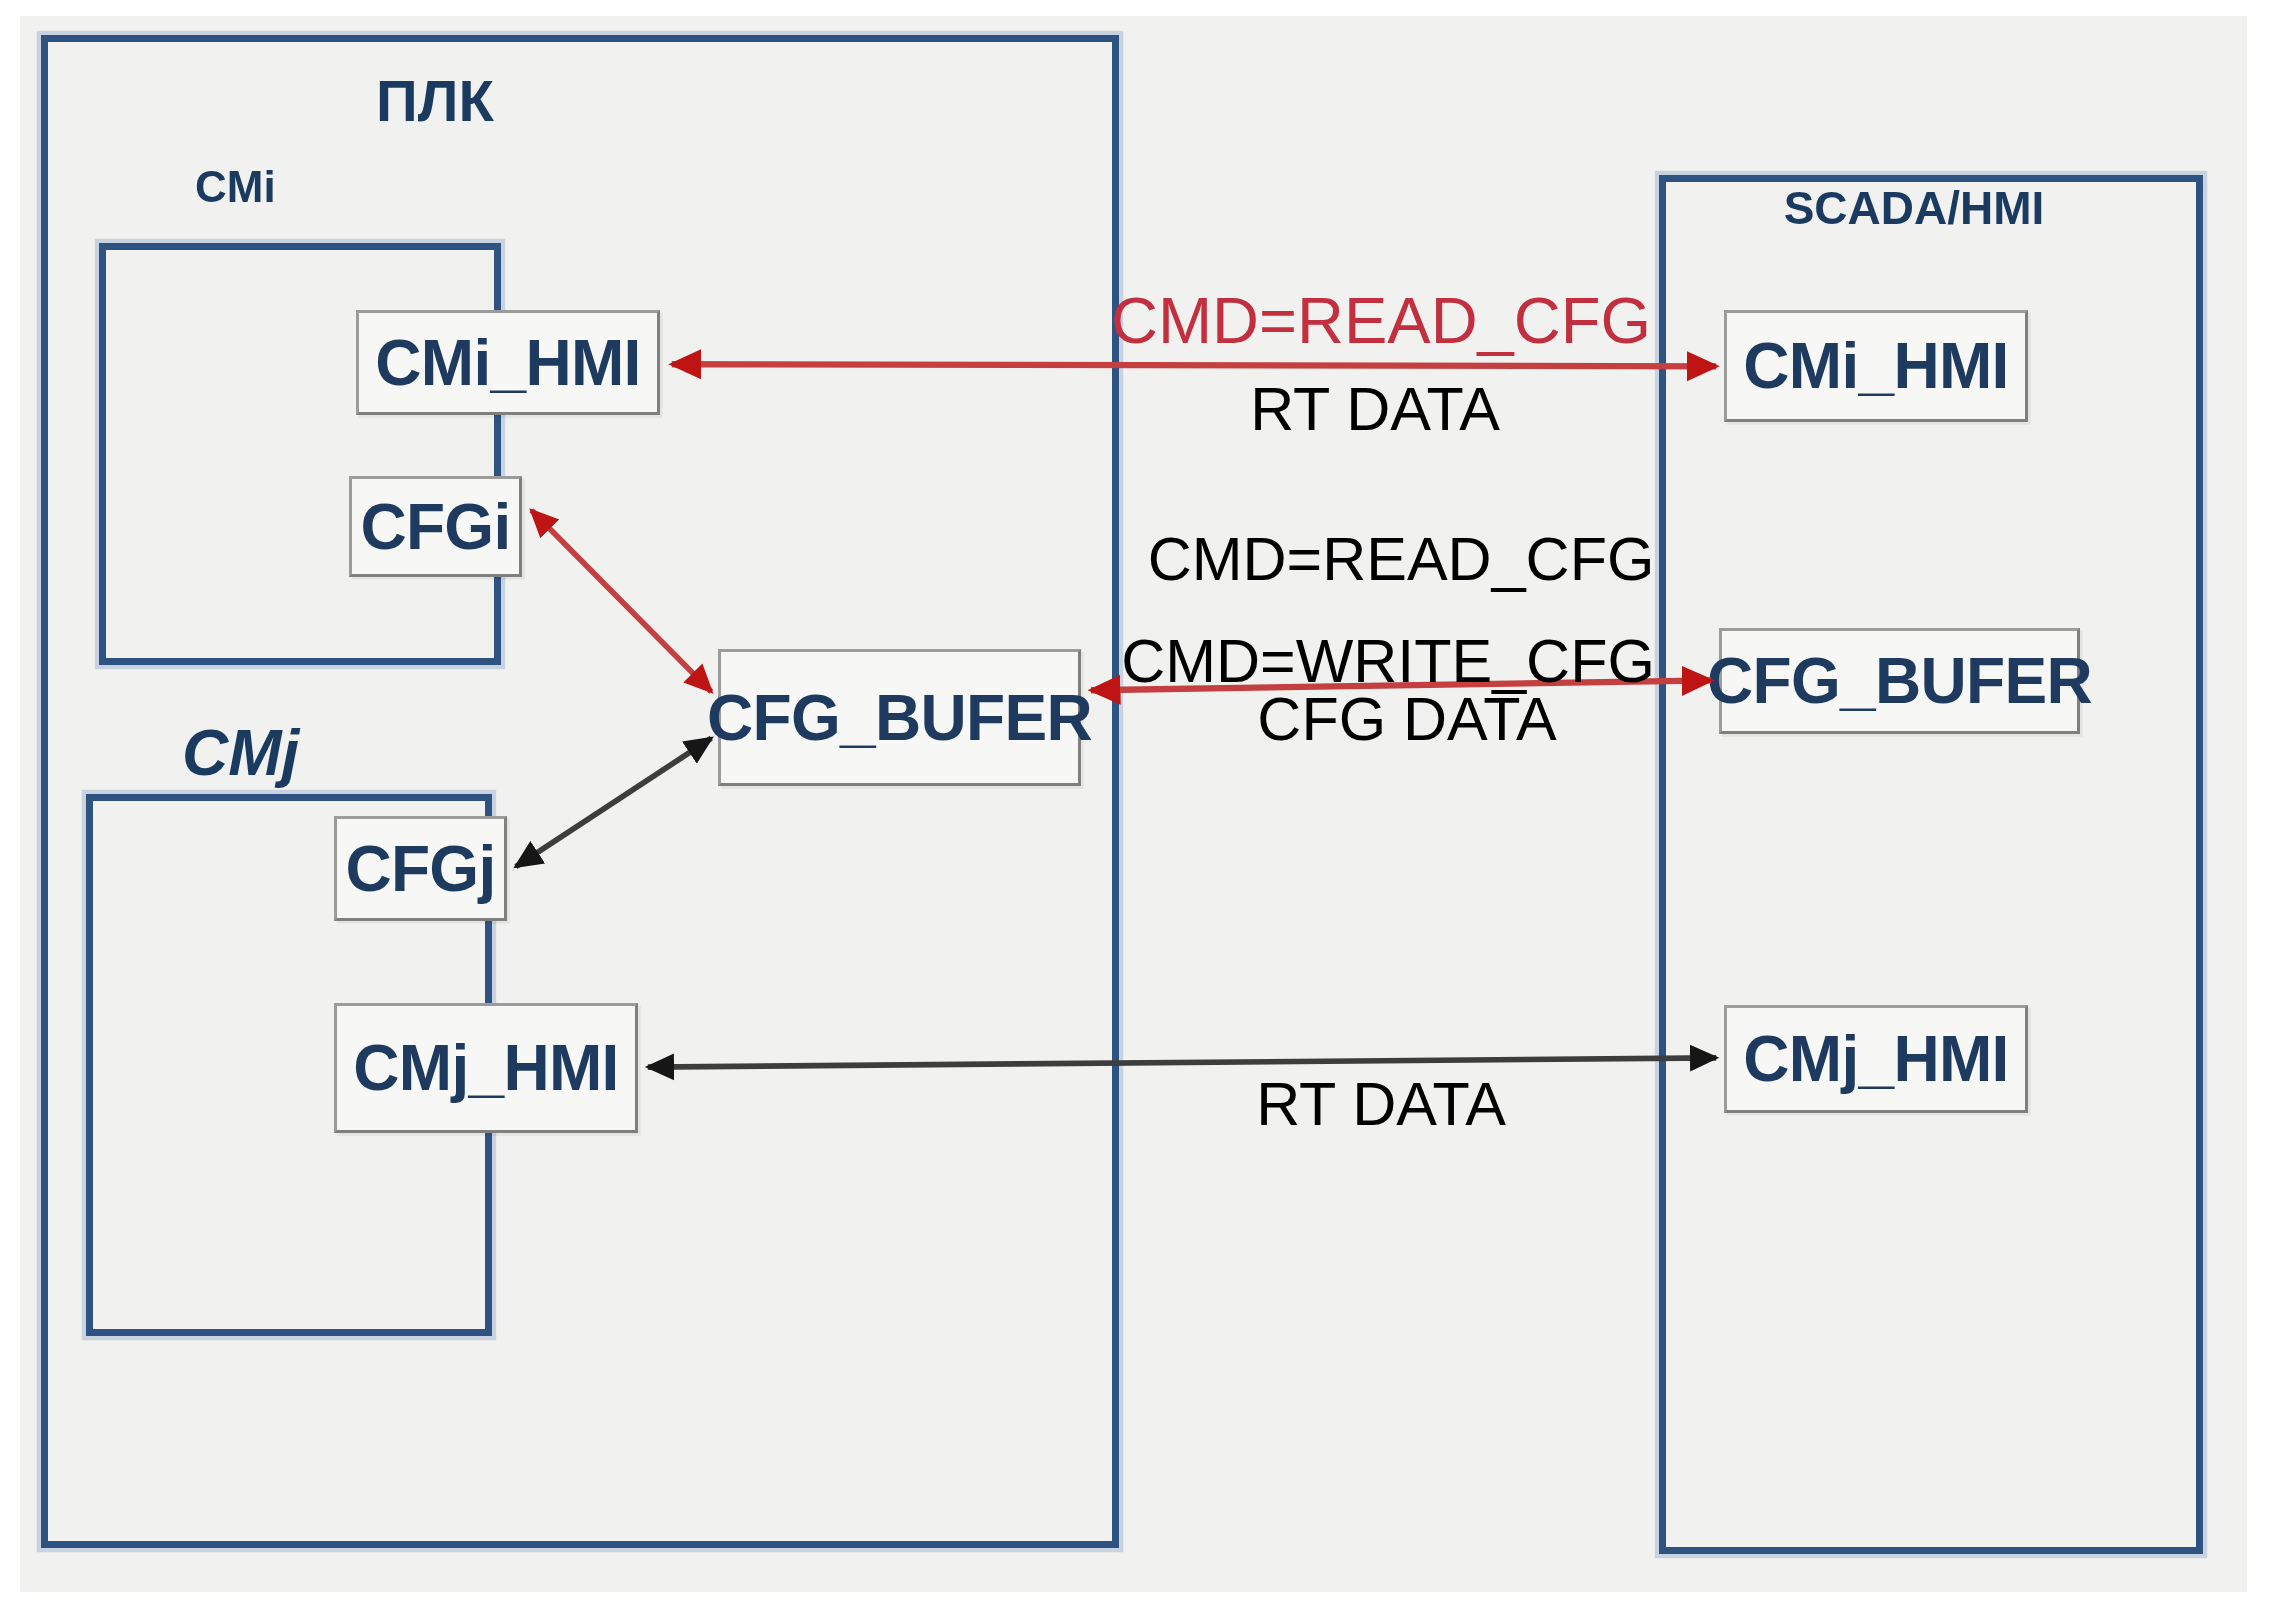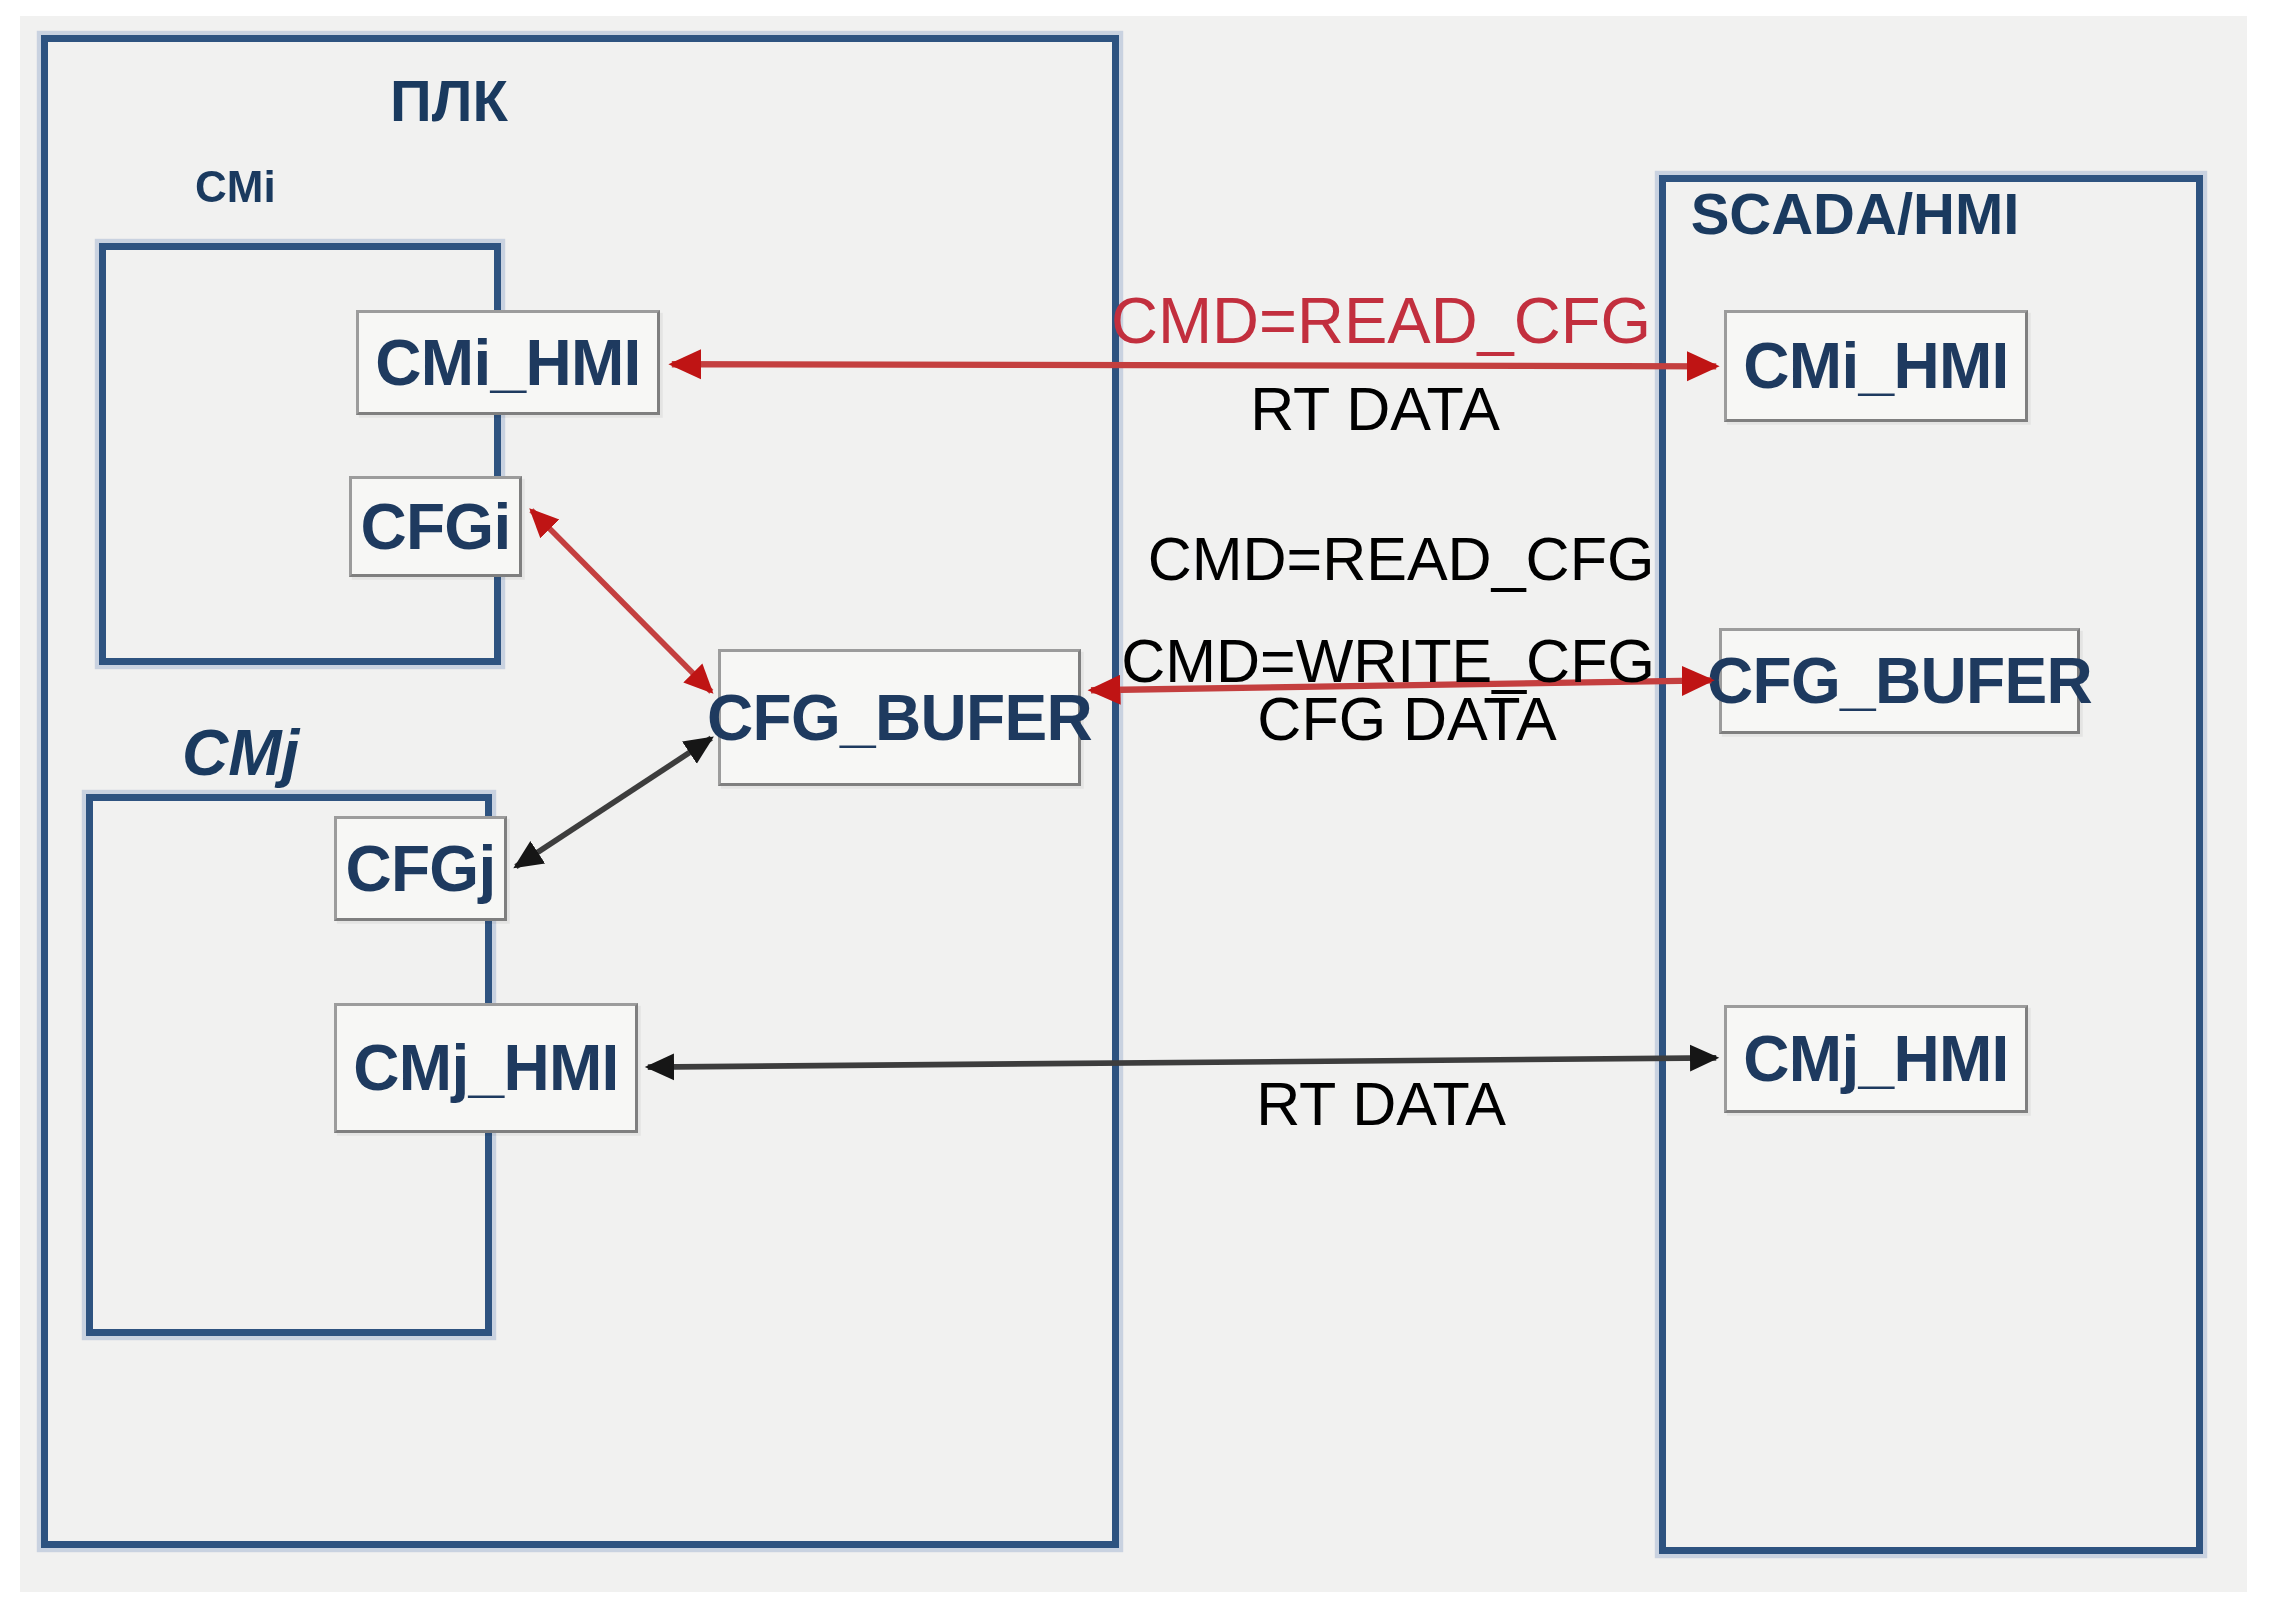--- a/index.html
+++ b/index.html
@@ -8,22 +8,22 @@
   .field{position:absolute;left:20px;top:15.5px;width:2227px;height:1576px;
          background:#f1f1f0;z-index:0;}
   .container{position:absolute;border:7.8px solid #2e5380;z-index:1;
              box-shadow:0 0 0 4.2px rgba(154,173,203,0.45);}
   .c-plk  {left:41px;  top:35px;   width:1064px; height:1499px;}
   .c-cmi  {left:99px; top:243px;  width:388px;  height:408px;}
   .c-cmj  {left:86px; top:794px; width:392px;  height:528px;}
   .c-scada{left:1659px;top:175px;  width:530px;  height:1365px;}
   .title{position:absolute;color:#1a3a5f;font-weight:700;z-index:2;
          white-space:nowrap;line-height:1;}
-  .t-plk  {left:449px; top:72px; font-size:58px;transform:translateX(-50%);}
-  .t-scada{left:1855px;top:185px; font-size:58px;transform:translateX(-50%);}
+  .t-plk  {left:435px; top:72px; font-size:58px;transform:translateX(-50%);}
+  .t-scada{left:1914px;top:185px; font-size:46px;transform:translateX(-50%);}
   .t-cmi  {left:195px; top:165px; font-size:44px;}
   .t-cmj  {left:182px; top:721px;font-size:64px;font-style:italic;}
   .node{position:absolute;z-index:3;background:#f7f7f5;
         border:3.5px solid;border-color:#9c9c9c #7f7f7f #7f7f7f #9c9c9c;
         color:#1e3a5f;font-weight:700;font-size:64px;letter-spacing:-0.7px;
         display:flex;align-items:center;justify-content:center;
         white-space:nowrap;box-shadow:2.8px 2.8px 0 rgba(0,0,0,0.05);}
   .n-cmi-hmi-l {left:356px; top:310px; width:298px;height:99px;}
   .n-cfgi      {left:349px; top:476px; width:167px;height:95px;}
   .n-cfg-buf-l {left:718px;top:649px; width:357px;height:131px;}

